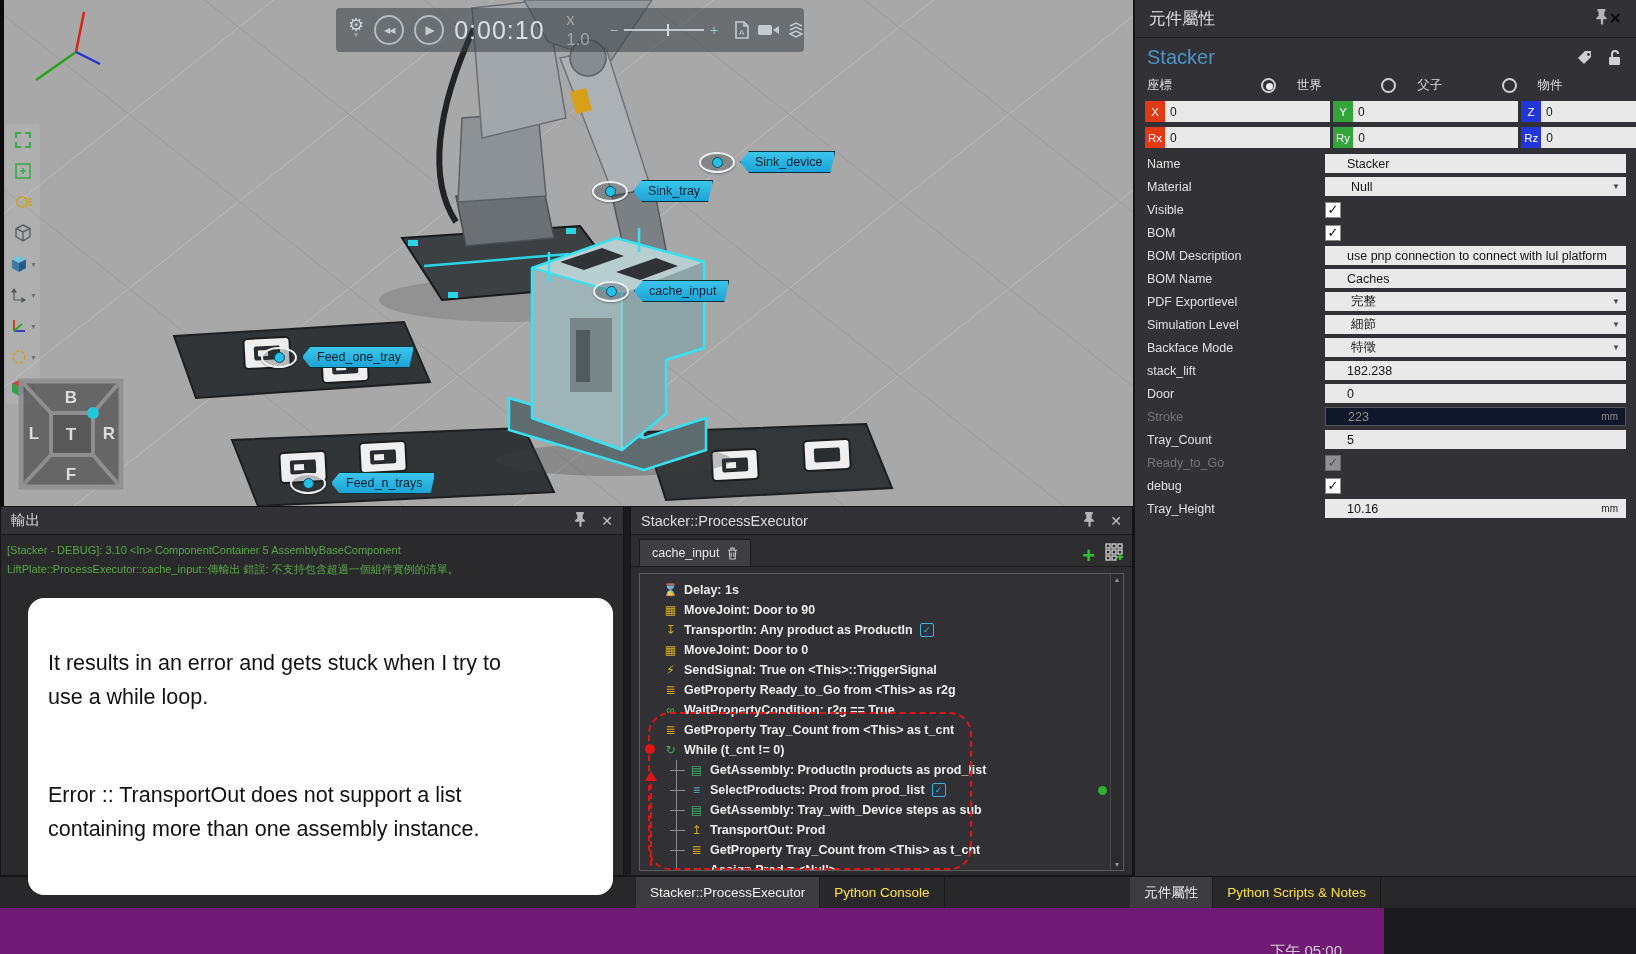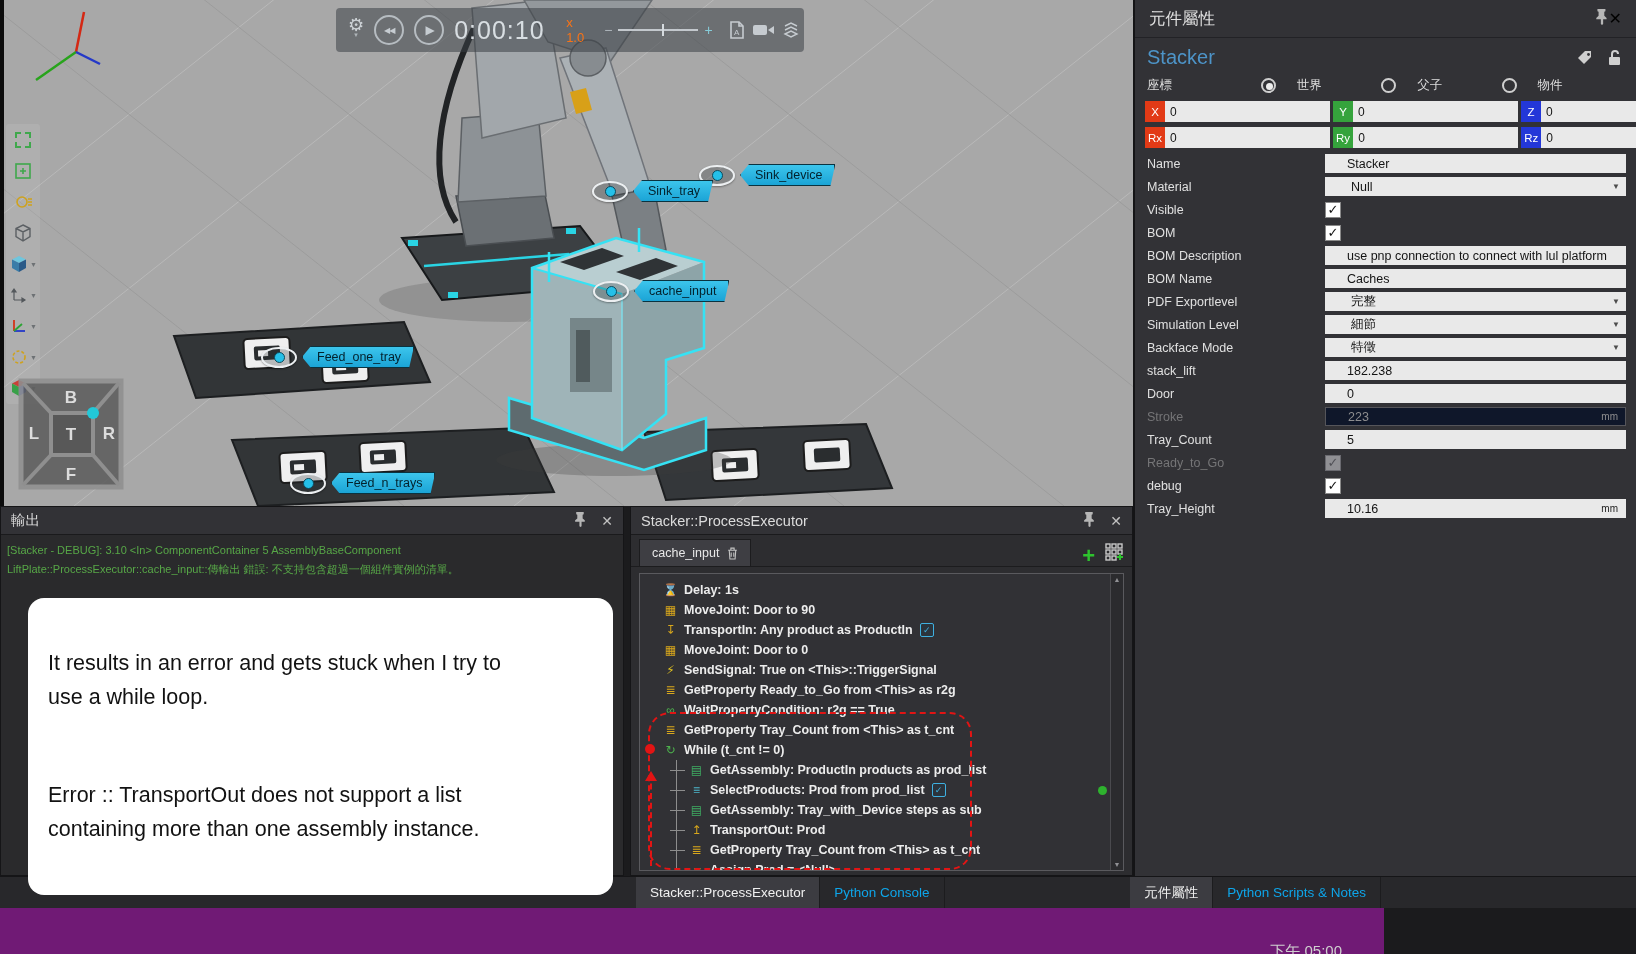--- a/index.html
+++ b/index.html
@@ -13,21 +13,21 @@
   
   .simbar{position:absolute;left:336px;top:8px;width:468px;height:44px;background:rgba(58,64,70,.55);
     border-radius:4px;display:flex;align-items:center;gap:10px;padding:0 12px;color:#c3c9ce;}
   .gearwrap{display:flex;flex-direction:column;align-items:center;line-height:10px;cursor:pointer}
   .gear{font-size:18px;color:#cdd2d6}
   .tinycaret{font-size:6px;color:#aeb4b8}
   .cbtn{width:30px;height:30px;border:2px solid #b6bcc1;border-radius:50%;display:flex;align-items:center;justify-content:center;color:#c6ccd1;flex:none}
   .cbtn.rw{font-size:8px;letter-spacing:-1px}
   .cbtn.pl{font-size:12px;padding-left:2px}
   .simtime{font-size:25px;color:rgba(226,231,236,.92);letter-spacing:1px;min-width:96px}
-  .simspeed{font-size:13px;color:#f97316;margin-left:6px}
+  .simspeed{font-size:17px;color:#a3a3a3;margin-left:6px}
   .sldwrap{display:flex;align-items:center;gap:6px;margin-left:10px}
   .sldminus{color:#aeb6bc;font-size:14px}
   .sldplus{color:#86ccd8;font-size:14px}
   .track{position:relative;width:80px;height:2px;background:#c3c8cd}
   .knob{position:absolute;left:54%;top:-5px;width:2px;height:12px;background:#d6dbdf}
   .tb-ic{display:flex;align-items:center;gap:8px;margin-left:6px}
 
   
   .lbar{position:absolute;left:6px;top:124px;width:34px;padding:6px 0;background:rgba(210,210,210,.18);
     border-radius:3px;display:flex;flex-direction:column;align-items:center;gap:11px}
@@ -121,21 +121,21 @@
   .unit.dis{color:#8d8d8f}
   .psel{width:100%;height:19px;background:#e9e9e9;color:#141414;font-size:12.5px;display:flex;align-items:center;
     padding:0 6px 0 26px;position:relative}
   .psel .caret{position:absolute;right:6px;font-size:8px;color:#4c4c4c}
   .cb{width:16px;height:16px;background:#fff;border:1px solid #8a8a8a;color:#111;font-size:13px;font-weight:bold;
     display:flex;align-items:center;justify-content:center;line-height:1}
   .cb.dis{background:#909094;color:#515157;border-color:#6a6a70}
 
   
   .strip{position:absolute;left:0;top:876px;width:1636px;height:32px;background:#28282b;border-top:1px solid #151517;display:flex;align-items:stretch}
-  .btab{display:flex;align-items:center;padding:0 14px;font-size:13.5px;color:#0ea5e9;border-right:1px solid #1c1c1e}
+  .btab{display:flex;align-items:center;padding:0 14px;font-size:13.5px;color:#fde047;border-right:1px solid #1c1c1e}
   .btab.active{background:#3c3c41;color:#f0f0f0}
   .gap{flex:none}
 
   
   .taskbar{position:absolute;left:0;top:908px;width:1384px;height:46px;background:#701a75}
   .clock{position:absolute;right:42px;top:34px;color:#cfcfcf;font-size:15px}
 </style>
 </head>
 <body>
 
@@ -346,21 +346,21 @@
       <line x1="5" y1="109" x2="33" y2="79" stroke="#8f8f8f" stroke-width="4"></line>
       <text x="53" y="27" text-anchor="middle" font-size="17" font-weight="bold" fill="#dcdcdc">B</text>
       <text x="16" y="63" text-anchor="middle" font-size="17" font-weight="bold" fill="#dcdcdc">L</text>
       <text x="53" y="64" text-anchor="middle" font-size="17" font-weight="bold" fill="#dcdcdc">T</text>
       <text x="91" y="63" text-anchor="middle" font-size="17" font-weight="bold" fill="#dcdcdc">R</text>
       <text x="53" y="104" text-anchor="middle" font-size="17" font-weight="bold" fill="#dcdcdc">F</text>
       <circle cx="75" cy="37" r="6" fill="#22c8d8"></circle>
     </svg>
   </div>
 
-  <div class="callout" style="left:699px;top:164px">
+  <div class="callout" style="left:699px;top:151px">
     <span class="eye">
         <span class="eyedot"></span>
       </span>
     <span class="chip">Sink_device</span>
   </div>
   <div class="callout" style="left:592px;top:180px">
     <span class="eye">
         <span class="eyedot"></span>
       </span>
     <span class="chip">Sink_tray</span>

